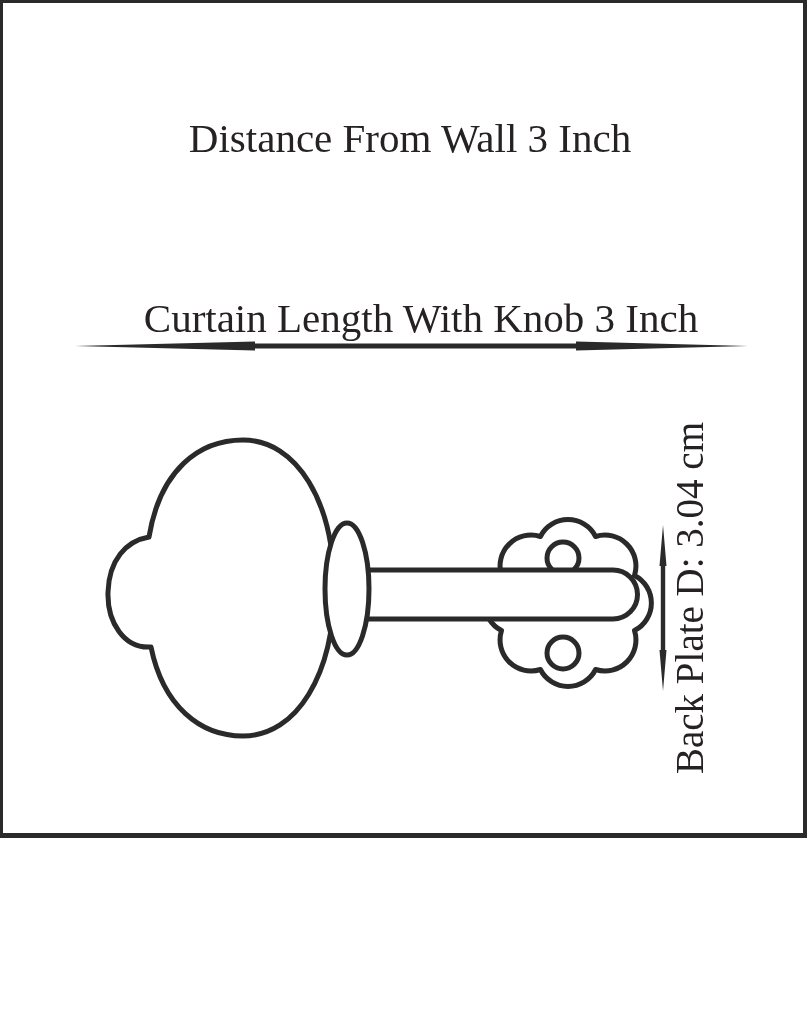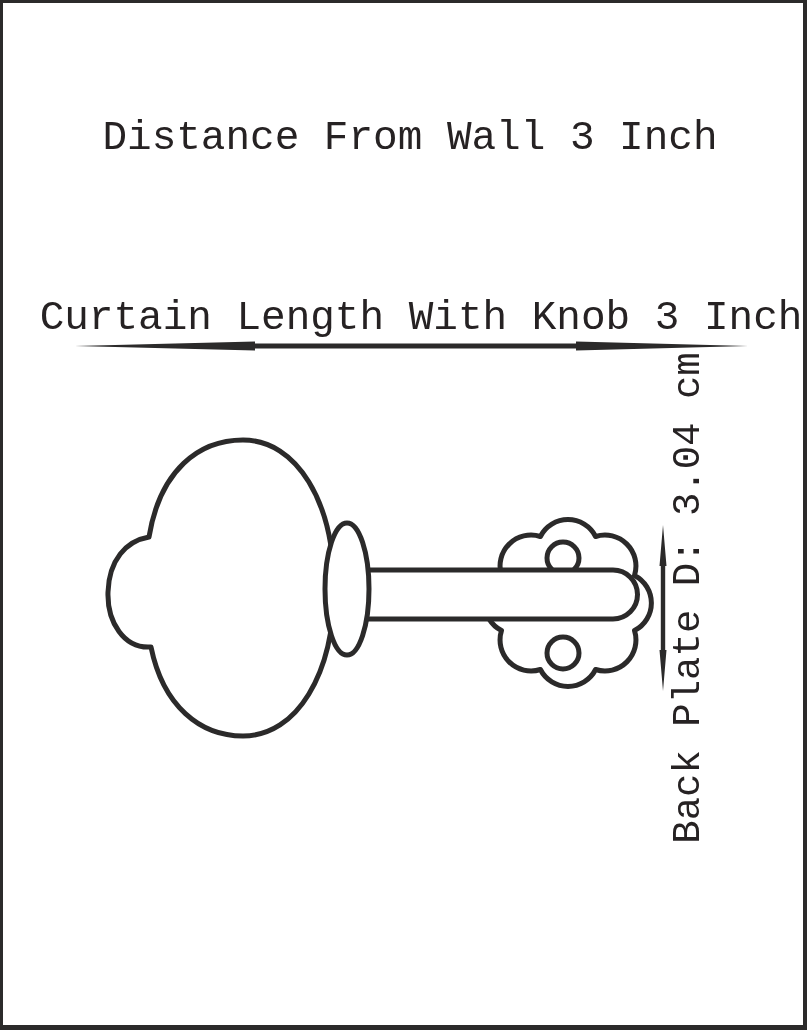--- a/index.html
+++ b/index.html
@@ -3,28 +3,28 @@
 <meta charset="utf-8">
 <style>
   html, body {
     margin: 0;
     padding: 0;
     background: #ffffff;
   }
   .frame {
     position: relative;
     width: 807px;
-    height: 1030px;
+    height: 838px;
     box-sizing: border-box;
     background: #ffffff;
     border-style: solid;
     border-color: #2b2a2a;
     border-width: 3px 4px 5px 3px;
     overflow: hidden;
-    font-family: Liberation Mono, monospace;
+    font-family: Liberation Serif, serif;
     color: #262223;
   }
   .label {
     position: absolute;
     white-space: nowrap;
     line-height: 1;
     color: #262223;
   }
   .title-top {
     top: 115px;

